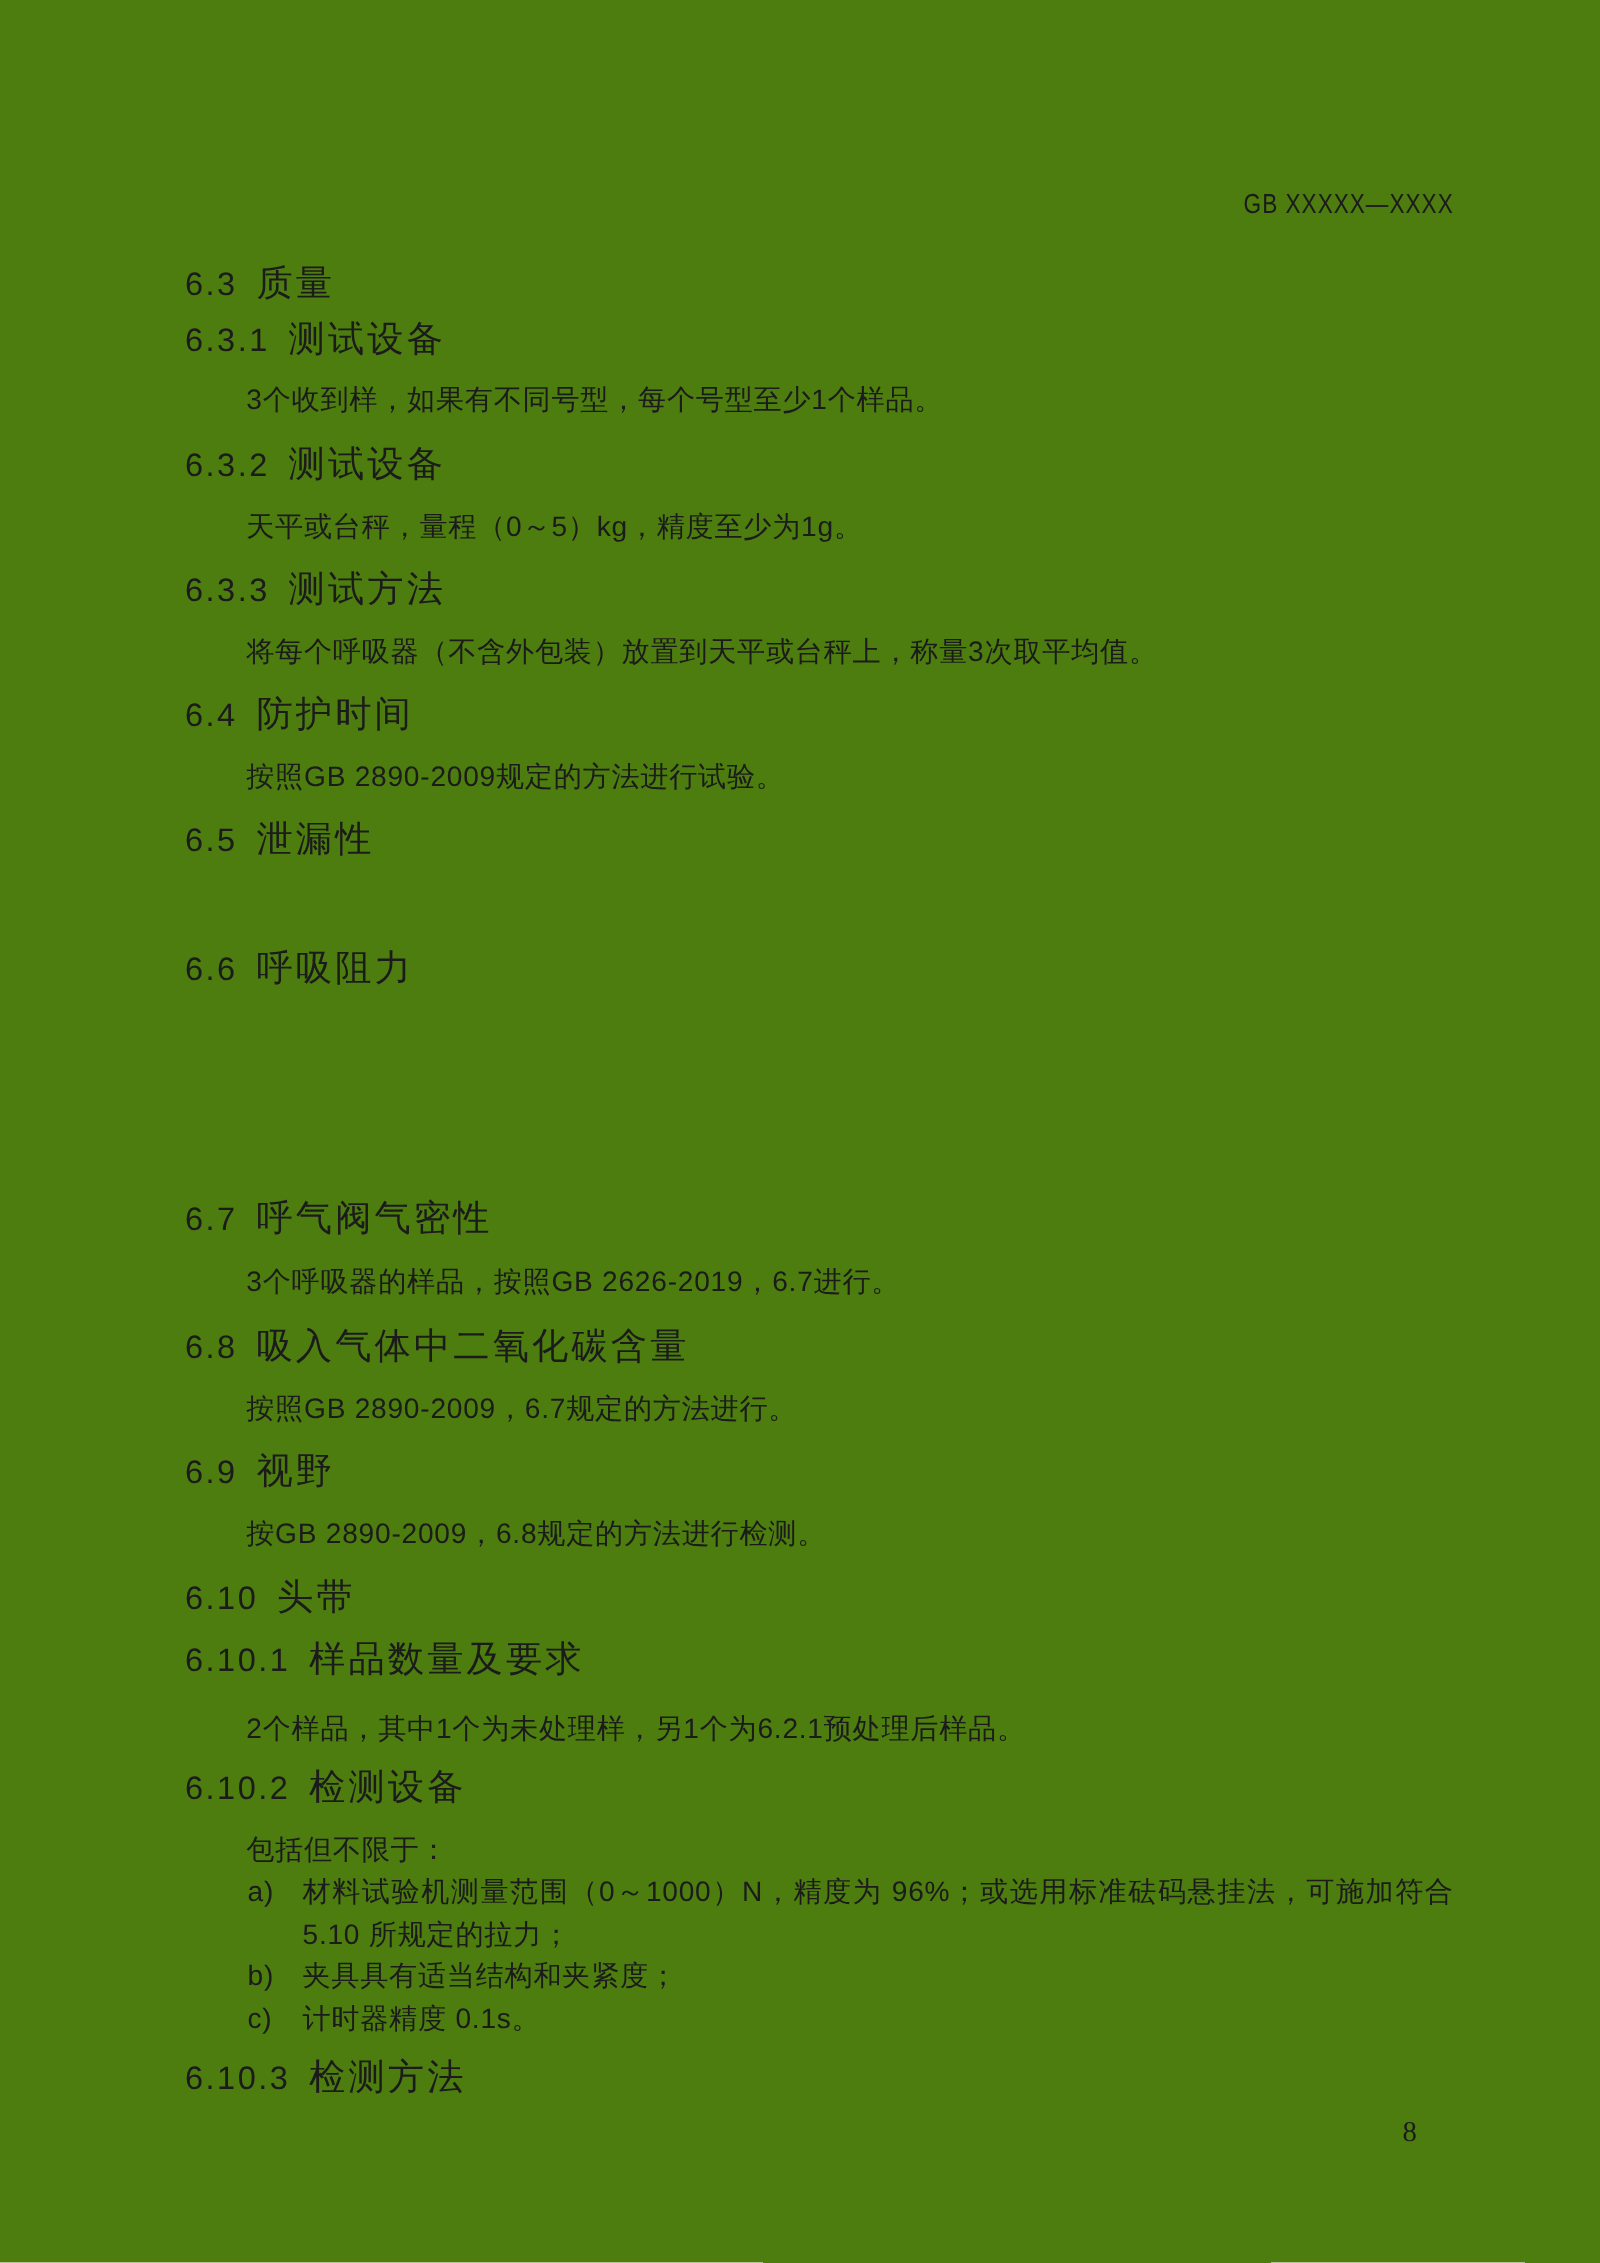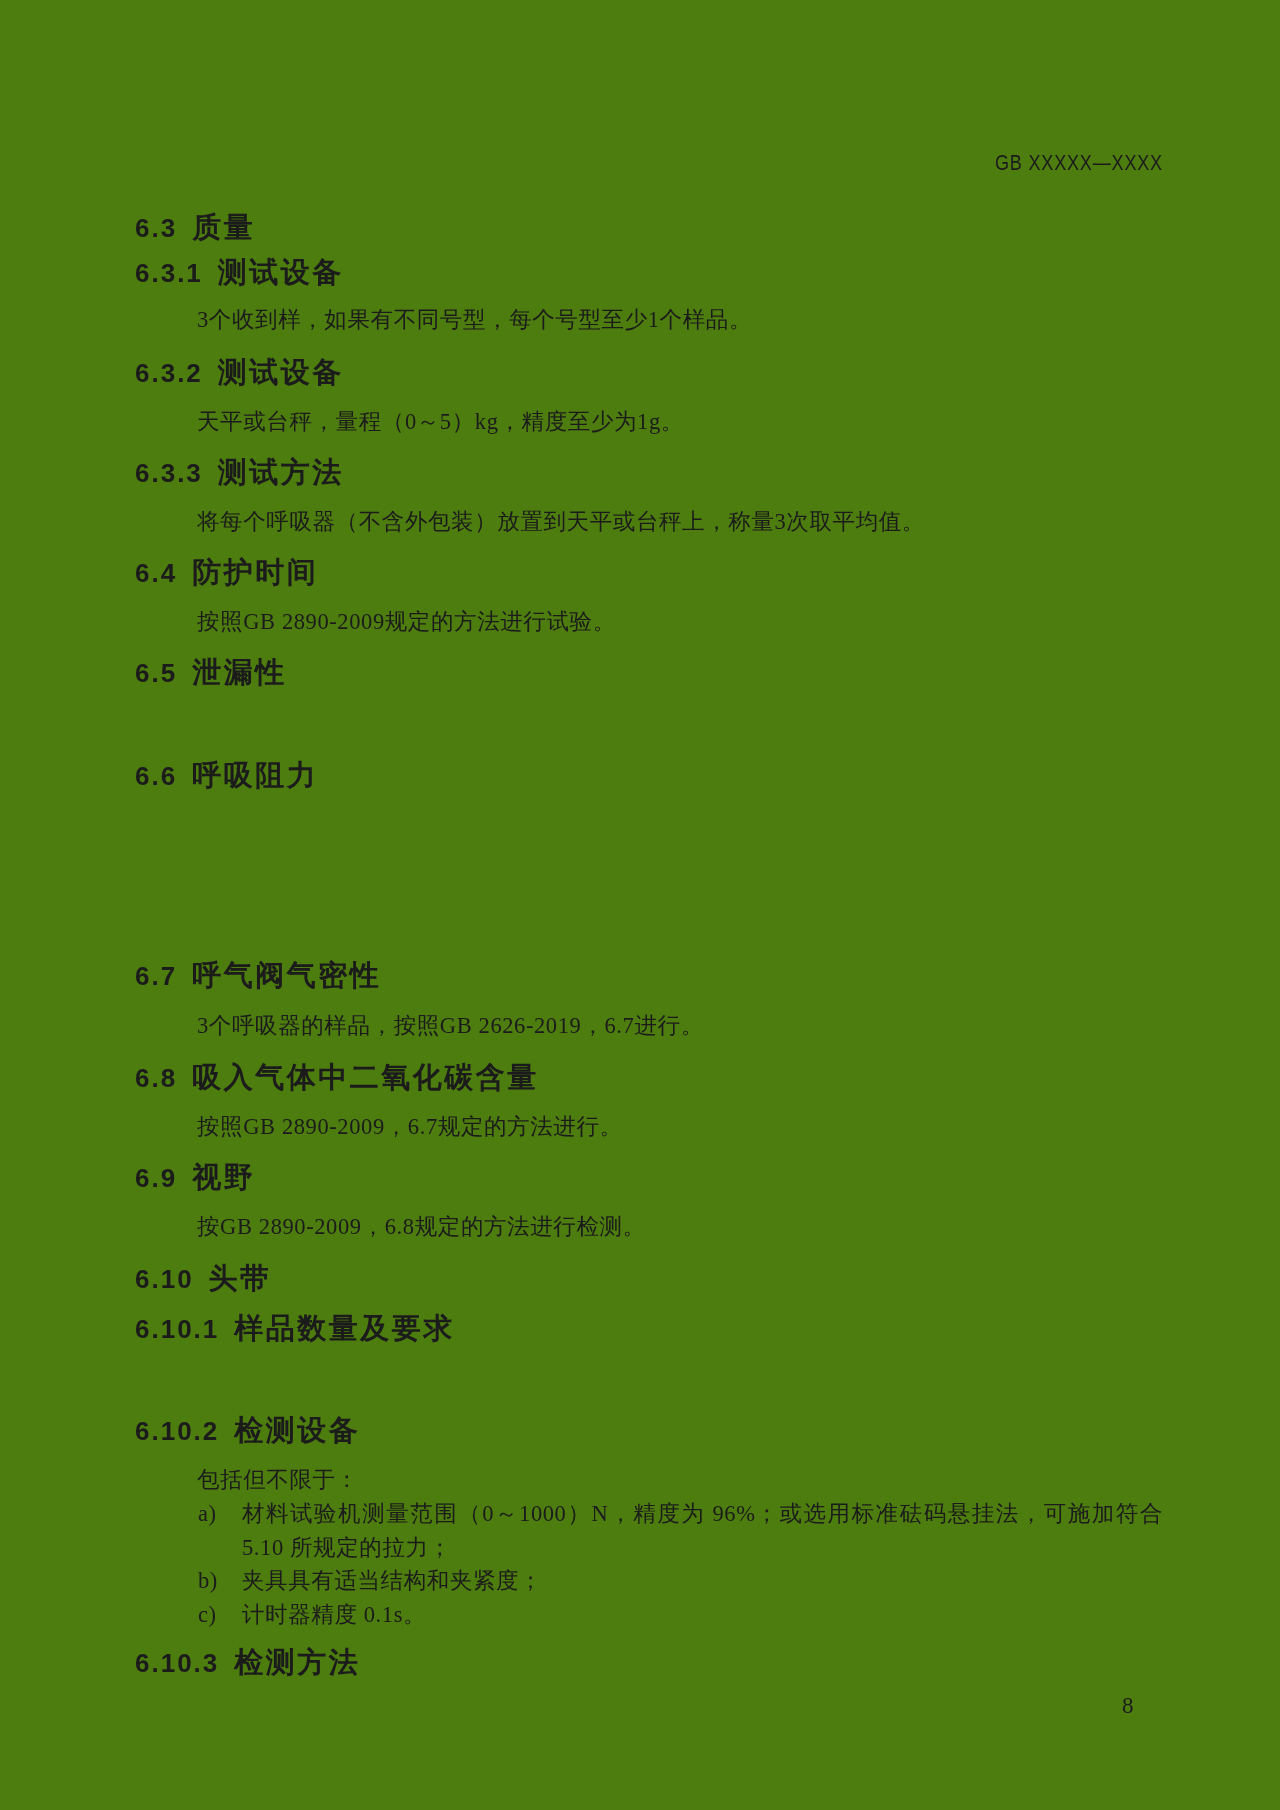--- a/index.html
+++ b/index.html
@@ -11,30 +11,30 @@
   
   .hdr {
     position:absolute; top:150px; right:117px;
     font-family:"Liberation Sans","DejaVu Sans",sans-serif;
     font-size:22px; line-height:26px; font-weight:500;
     letter-spacing:1px; white-space:nowrap;
     transform:scaleX(.82); transform-origin:100% 50%;
   }
   
   .h {
-    position:absolute; left:135px; height:40px; line-height:40px;
+    position:absolute; left:148px; height:40px; line-height:40px;
     font-family:"Liberation Sans","DejaVu Sans",sans-serif;
-    font-weight:700; white-space:nowrap;
+    font-weight:400; white-space:nowrap;
   }
   .h .num { font-size:26px; letter-spacing:2px; margin-right:15px; }
   .h .ttl { font-size:29px; letter-spacing:2.5px; }
   
   .p {
     position:absolute; left:101px; width:1062px;
-    font-family:Liberation Serif, serif;
+    font-family:Liberation Sans, sans-serif;
     font-size:22.5px; line-height:33.5px; letter-spacing:.6px;
     text-align:justify; color:#1b1b1b;
   }
   .ind { text-indent:96px; }
   
   .li { box-sizing:border-box; padding-left:141px; }
   .li .mk { position:absolute; left:97px; top:0; }
   .pgnum {
     position:absolute; top:1692px; left:1122px;
     font-family:"Liberation Serif","DejaVu Serif",serif;
@@ -71,20 +71,21 @@
 
   <div class="h" style="top:1057px"><span class="num">6.8</span><span class="ttl">吸入气体中二氧化碳含量</span></div>
   <div class="p ind" style="top:1110px">按照GB 2890-2009，6.7规定的方法进行。</div>
 
   <div class="h" style="top:1157px"><span class="num">6.9</span><span class="ttl">视野</span></div>
   <div class="p ind" style="top:1210px">按GB 2890-2009，6.8规定的方法进行检测。</div>
 
   <div class="h" style="top:1258px"><span class="num">6.10</span><span class="ttl">头带</span></div>
 
   <div class="h" style="top:1308px"><span class="num">6.10.1</span><span class="ttl">样品数量及要求</span></div>
+  <div class="p ind" style="top:1366px">2个样品，其中1个为未处理样，另1个为6.2.1预处理后样品。</div>
 
   <div class="h" style="top:1410px"><span class="num">6.10.2</span><span class="ttl">检测设备</span></div>
   <div class="p ind" style="top:1463px">包括但不限于：</div>
 
   <div class="p li" style="top:1497px">
     <span class="mk">a)</span>
     <span>材料试验机测量范围（0～1000）N，精度为 96%；或选用标准砝码悬挂法，可施加符合 5.10 所规定的拉力；</span>
   </div>
   <div class="p li" style="top:1564px">
     <span class="mk">b)</span>

